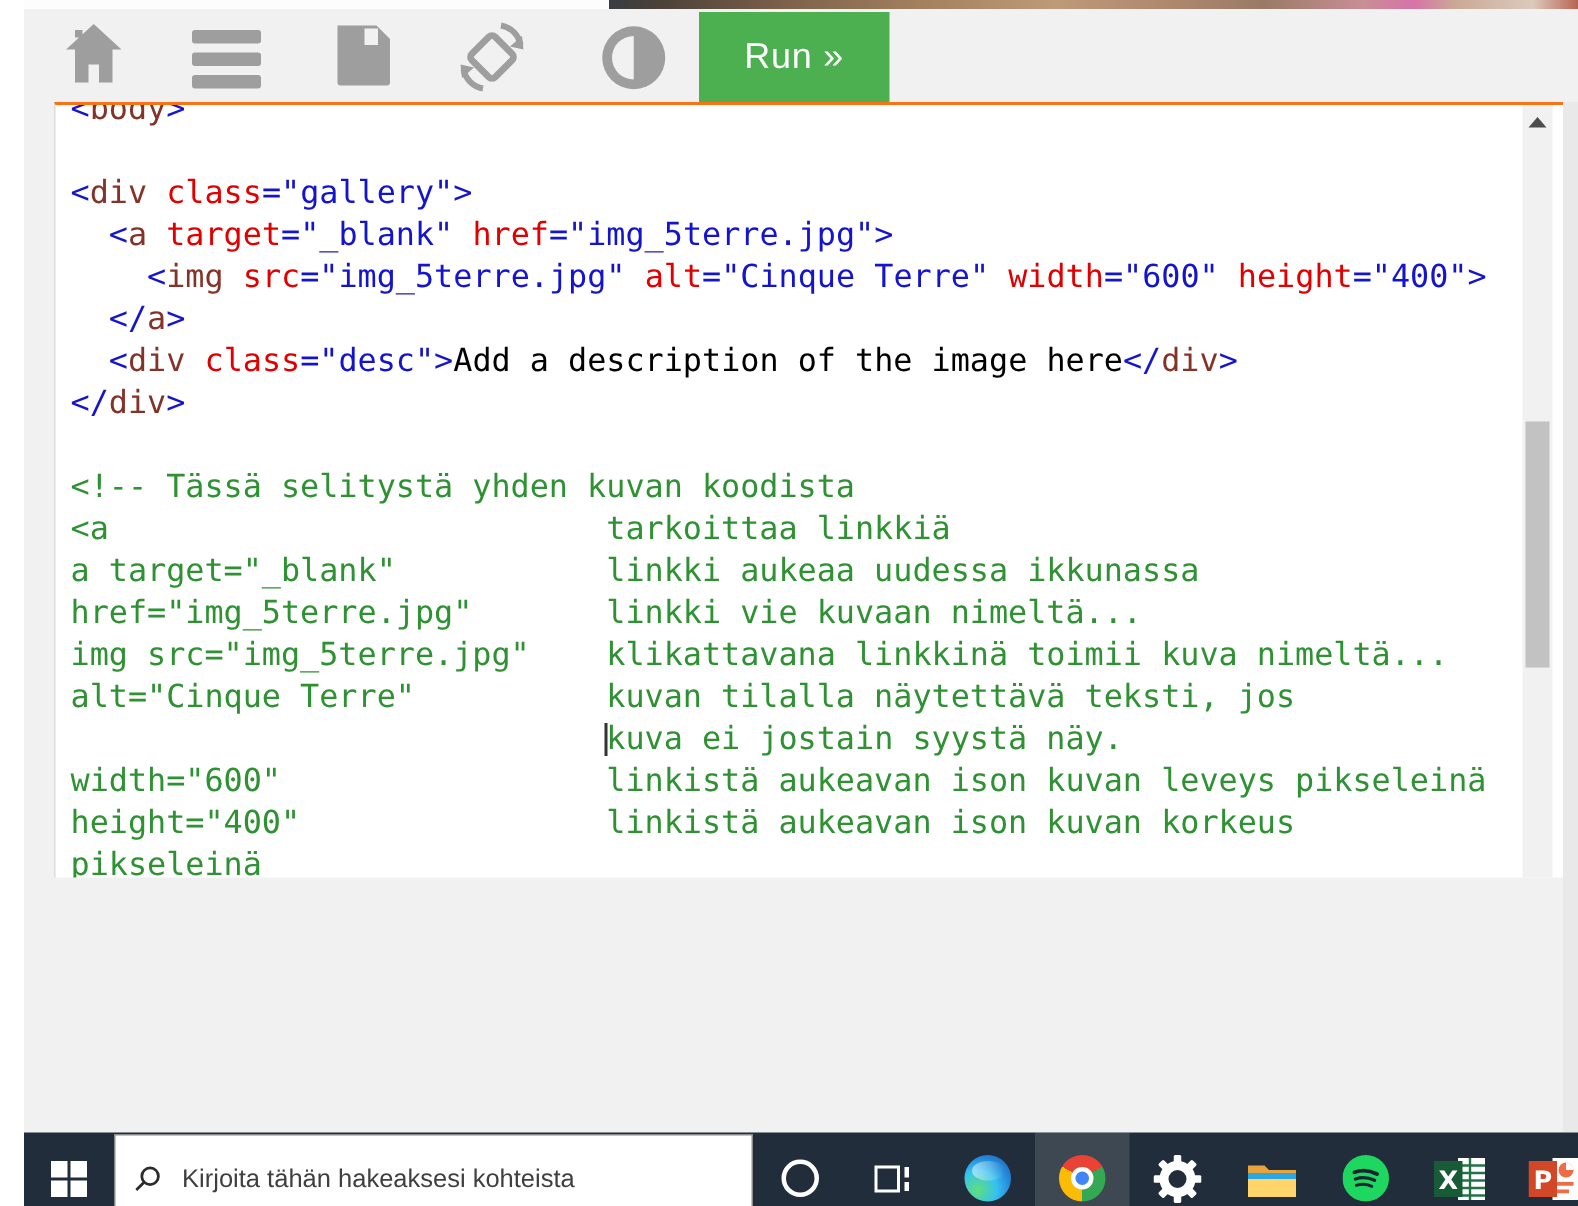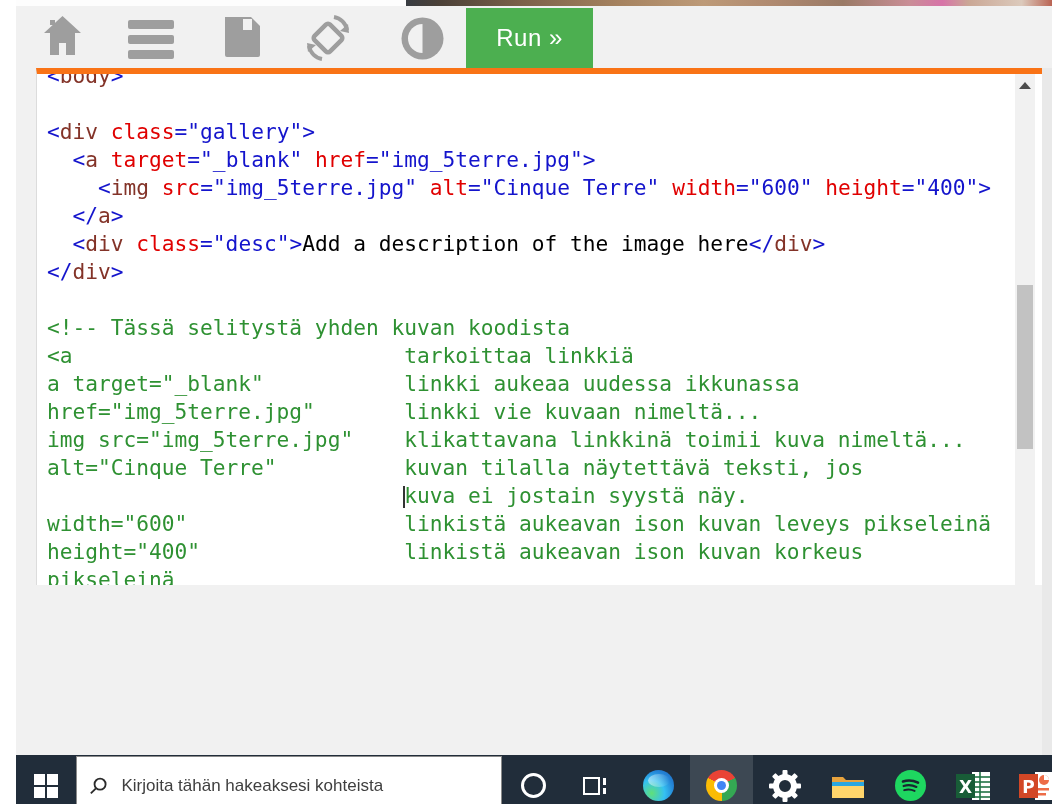--- a/index.html
+++ b/index.html
@@ -24,21 +24,21 @@
   .toolbar{position:absolute;left:0;top:0;width:1052px;height:68px;background:#f1f1f1;}
   .tbtn{position:absolute;cursor:pointer;}
   .menu-icon{display:flex;flex-direction:column;gap:6px;}
   .menu-icon .bar{width:46px;height:9px;background:var(--icon-gray);border-radius:2px;}
   .run-btn{position:absolute;left:450px;top:8px;width:127px;height:60px;
     background:var(--run-green);color:#fff;font-size:24px;display:flex;
     align-items:center;justify-content:center;cursor:pointer;letter-spacing:.5px;}
 
   
   .editor-panel{position:absolute;left:20px;top:68px;width:1006px;height:517px;
-    background:#fff;border-left:1px solid #dcdcdc;border-top:6px solid #f97316;overflow:hidden;}
+    background:#fff;border-left:1px solid #dcdcdc;border-top:2px solid #f97316;overflow:hidden;}
   #code-pre{position:absolute;left:0;top:-12px;padding-left:10px;margin:0;
     font-family:"DejaVu Sans Mono","Liberation Mono",monospace;
     font-size:21.2px;line-height:28px;white-space:pre;}
   .code-line{height:28px;white-space:pre;}
   .tok-tag{color:var(--c-tag);} .tok-attr{color:var(--c-attr);}
   .tok-str{color:var(--c-str);} .tok-brk{color:var(--c-brk);}
   .tok-com{color:var(--c-com);} .tok-txt{color:var(--c-txt);}
   .caret{display:inline-block;width:2px;height:22px;background:#333;
     vertical-align:middle;margin:0 -1px;}
 

